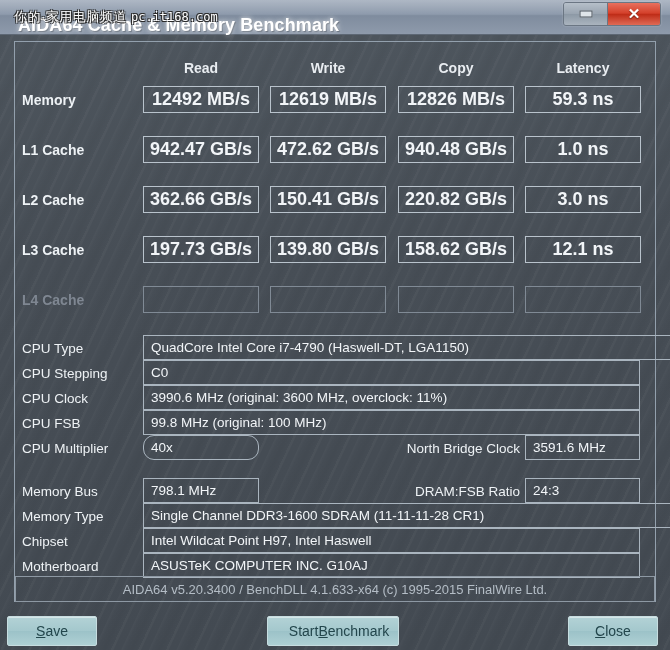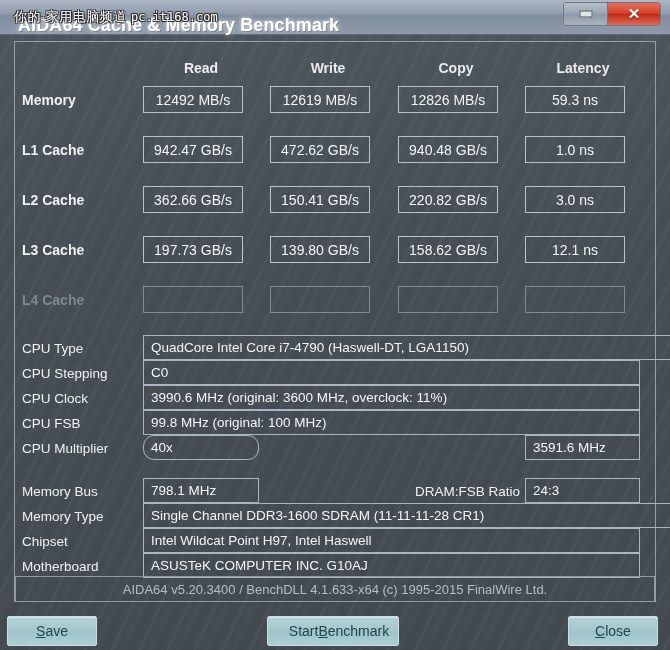--- a/index.html
+++ b/index.html
@@ -140,30 +140,31 @@
     left: 22px;
     font-size: 14px;
     color: #eef2f5;
     font-weight: bold;
     white-space: nowrap;
   }
   .row-label.disabled { color: #7f8792; }
 
   .cell {
     position: absolute;
-    width: 100px;
+    width: 116px;
     height: 27px;
     border: 1px solid #b9c3cc;
     box-sizing: border-box;
-    font-size: 14px;
+    font-size: 18px;
     color: #f2f5f8;
     display: flex;
     align-items: center;
     justify-content: center;
     white-space: nowrap;
+    font-weight: bold;
   }
   .cell.empty { border-color: #808a95; }
 
   
   .info-label {
     position: absolute;
     left: 22px;
     font-size: 13.5px;
     color: #eef2f5;
     white-space: nowrap;
@@ -293,20 +294,21 @@
   <div class="info-field" style="left:143px; top:360px; width:497px;">C0</div>
 
   <div class="info-label" style="top:391px;">CPU Clock</div>
   <div class="info-field" style="left:143px; top:385px; width:497px;">3990.6 MHz  (original: 3600 MHz, overclock: 11%)</div>
 
   <div class="info-label" style="top:416px;">CPU FSB</div>
   <div class="info-field" style="left:143px; top:410px; width:497px;">99.8 MHz  (original: 100 MHz)</div>
 
   <div class="info-label" style="top:441px;">CPU Multiplier</div>
   <div class="info-field" style="left:143px; top:435px; width:116px;border-radius:11px;">40x</div>
+  <div class="inline-label" style="left:330px; top:441px; width:190px;">North Bridge Clock</div>
   <div class="info-field" style="left:525px; top:435px; width:115px;">3591.6 MHz</div>
 
   <div class="info-label" style="top:484px;">Memory Bus</div>
   <div class="info-field" style="left:143px; top:478px; width:116px;">798.1 MHz</div>
   <div class="inline-label" style="left:330px; top:484px; width:190px;">DRAM:FSB Ratio</div>
   <div class="info-field" style="left:525px; top:478px; width:115px;">24:3</div>
 
   <div class="info-label" style="top:509px;">Memory Type</div>
   <div class="info-field" style="left:143px; top:503px; width:534px;">Single Channel DDR3-1600 SDRAM  (11-11-11-28 CR1)</div>
 

